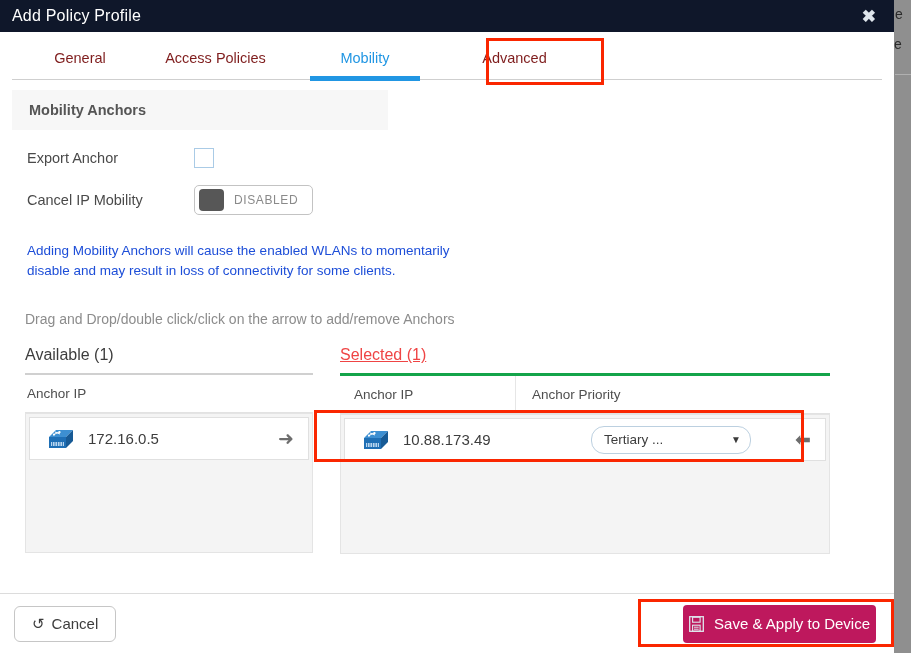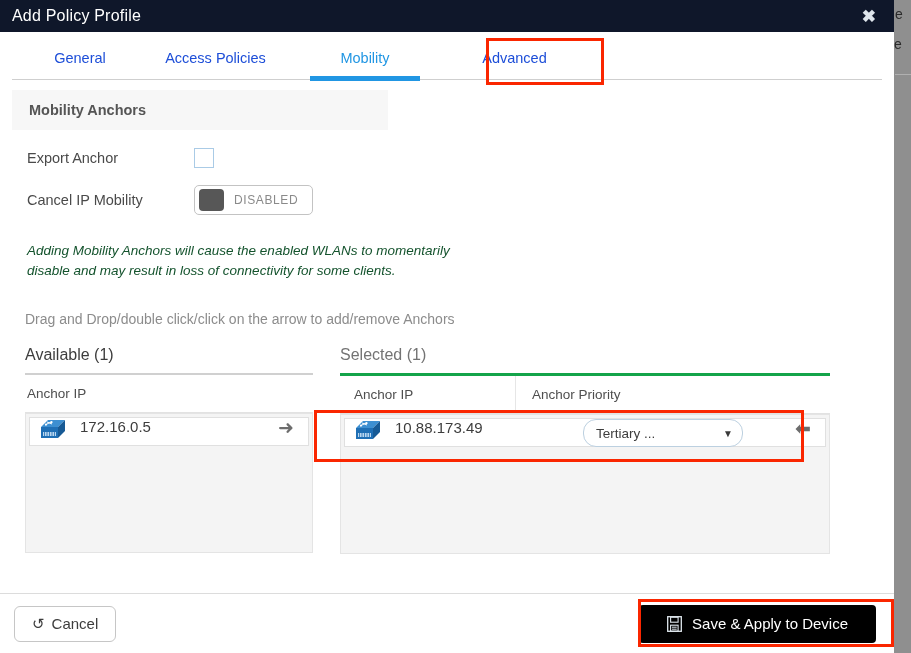--- a/index.html
+++ b/index.html
@@ -49,21 +49,21 @@
   }
 
   
   #tabs {
     height: 48px; flex: none; position: relative;
     border-bottom: 1px solid #cfcfcf;
     margin: 0 12px;
     display: flex; align-items: flex-end;
   }
   .tab {
-    font-size: 14.5px; color: #1d4ed8;
+    font-size: 14.5px; color: #7f1d1d;
     padding: 0 0 13px 0;
     position: relative; cursor: pointer;
     text-align: center;
   }
   .tab.active { color: #2196e3; }
   .tab.active .tab-underline {
     position: absolute; left: 0; right: 0; bottom: -2px;
     height: 5px; background: #2196e3;
   }
   #tab-general    { width: 116px; margin-left: 10px; }
@@ -122,41 +122,41 @@
   #static-toggle .knob {
     width: 25px; height: 22px; border-radius: 4px;
     background: #575757; margin-right: 10px;
   }
   #static-toggle .state {
     font-size: 12px; color: #8a8a8a; letter-spacing: .6px;
   }
 
   #warning {
     margin: 20px 0 0 15px;
-    font-size: 13.5px; font-style: italic; color: #14532d;
+    font-size: 13.5px; color: #1d4ed8;
     line-height: 1.45; max-width: 430px;
   }
   #dnd-hint {
     margin: 31px 0 0 13px;
     font-size: 14px; color: #8c8c8c;
   }
 
   
   #lists {
     display: flex; margin-top: 19px;
   }
   .panel { position: relative; }
   #panel-available { width: 288px; margin-left: 13px; }
   #panel-selected  { width: 490px; margin-left: 27px; }
 
   .panel-title {
     font-size: 16px; padding-bottom: 9px;
   }
   #panel-available .panel-title { color: #3d3d3d; border-bottom: 2px solid #d0d0d0; }
-  #panel-selected  .panel-title { color: #737373; border-bottom: 3px solid #14a44a; }
+  #panel-selected  .panel-title { color: #ef4444; border-bottom: 3px solid #14a44a; text-decoration: underline; }
 
   .col-headers {
     display: flex; height: 38px; align-items: center;
     border-bottom: 1px solid #e2e2e2;
   }
   .col-head {
     font-size: 13.5px; color: #4f4f4f;
   }
   #panel-available .col-head { padding-left: 2px; }
   #sel-col-ip   { width: 176px; padding-left: 14px; border-right: 1px solid #e6e6e6; align-self: stretch; display:flex; align-items:center;}
@@ -165,24 +165,25 @@
   .dropzone {
     background: #f4f4f4;
     border: 1px solid #e4e4e4;
     padding: 3px;
     height: 140px;
   }
   #dropzone-available { height: 140px; }
   #dropzone-selected  { height: 140px; }
 
   .anchor-item {
-    display: flex; align-items: flex-start;
-    height: 29px; background: #fff;
+    display: flex; align-items: center;
+    height: 43px; background: #fff;
     border: 1px solid #e0e0e0;
     cursor: pointer;
+    padding-left: 8px;
   }
   .anchor-item .dev-icon { margin-left: 10px; flex: none; }
   .anchor-item .ip {
     font-size: 15px; color: #3d3d3d; margin-left: 14px;
   }
   .anchor-item .move-arrow {
     margin-left: auto; margin-right: 14px;
     font-size: 19px; color: #6d6d6d; line-height: 1;
   }
   #anchor-selected .ip { width: 170px; }
@@ -206,22 +207,22 @@
   }
   #cancel-btn {
     display: flex; align-items: center; gap: 7px;
     height: 36px; padding: 0 17px;
     border: 1px solid #c6c6c6; border-radius: 6px;
     background: #fff; cursor: pointer;
     font-size: 15px; color: #3d3d3d;
   }
   #save-btn {
     display: flex; align-items: center; gap: 10px;
-    height: 38px; padding: 0 28px;
-    background: #000000; border: none; border-radius: 4px;
+    height: 38px; padding: 0 6px;
+    background: #be185d; border: none; border-radius: 4px;
     cursor: pointer; color: #fff; font-size: 15px;
   }
   .icon-svg { display: block; }
 </style>
 </head>
 <body>
 
 <div id="bg-page">
   <span id="bg-text-1">e</span>
   <span id="bg-text-2">le</span>

